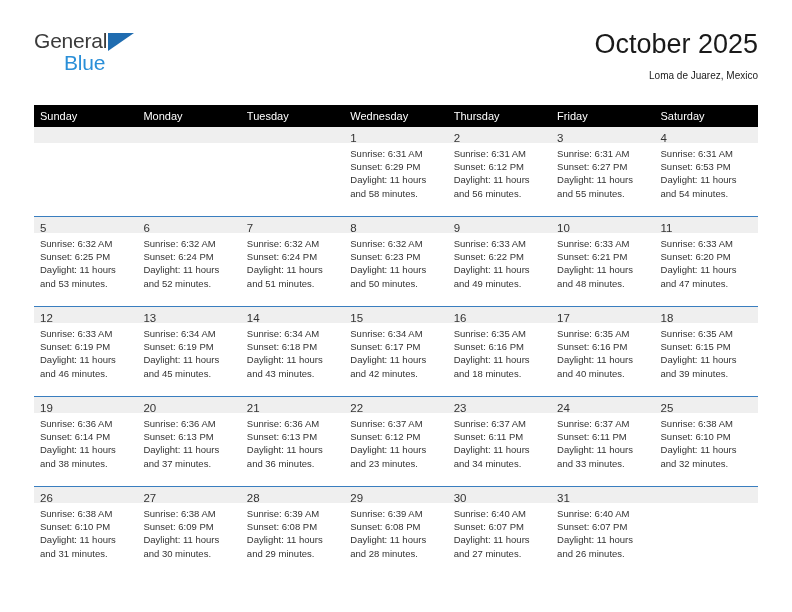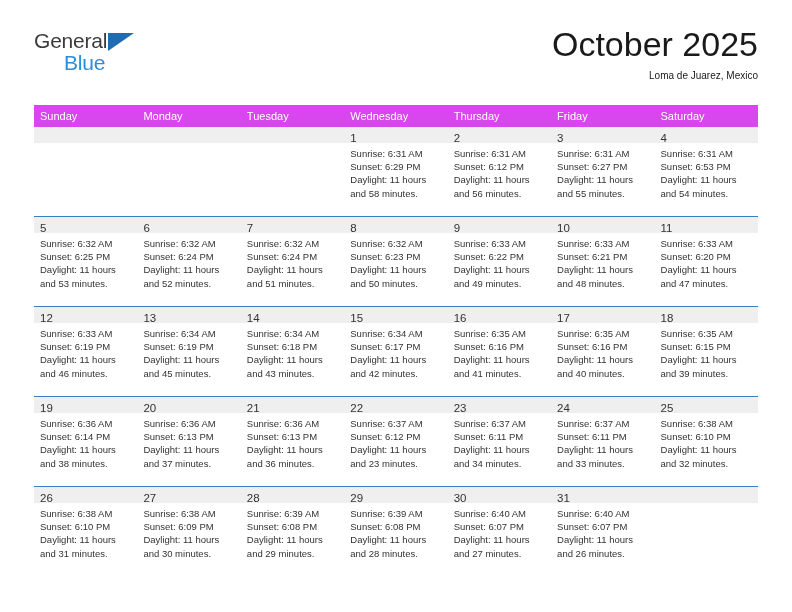--- a/index.html
+++ b/index.html
@@ -65,21 +65,21 @@
     margin-left: 30px;
     letter-spacing: -0.2px;
   }
   .title-block {
     position: absolute;
     right: 0;
     top: 0;
     text-align: right;
   }
   .cal-title {
-    font-size: 34px;
+    font-size: 27px;
     line-height: 32px;
     color: #1a1a1a;
     font-weight: normal;
     white-space: nowrap;
   }
   .cal-subtitle {
     font-size: 10px;
     line-height: 20px;
     color: #1a1a1a;
     margin-top: 6px;
@@ -89,21 +89,21 @@
   
   .calendar {
     position: absolute;
     left: 34px;
     top: 105px;
     width: 724px;
     border-collapse: collapse;
     table-layout: fixed;
   }
   .calendar th {
-    background: #d946ef;
+    background: #000000;
     color: #ffffff;
     font-size: 11px;
     font-weight: normal;
     text-align: left;
     padding: 5px 0 5px 6px;
     height: 11px;
     border: none;
   }
   .calendar td {
     vertical-align: top;
@@ -373,21 +373,21 @@
               </div>
             </div>
           </td>
           <td>
             <div class="daycell filled">
               <div class="daynum-band"><span class="daynum">16</span></div>
               <div class="daybody">
                 <div class="info-line">Sunrise: 6:35 AM</div>
                 <div class="info-line">Sunset: 6:16 PM</div>
                 <div class="info-line">Daylight: 11 hours</div>
-                <div class="info-line">and 41 minutes.</div>
+                <div class="info-line">and 18 minutes.</div>
               </div>
             </div>
           </td>
           <td>
             <div class="daycell filled">
               <div class="daynum-band"><span class="daynum">17</span></div>
               <div class="daybody">
                 <div class="info-line">Sunrise: 6:35 AM</div>
                 <div class="info-line">Sunset: 6:16 PM</div>
                 <div class="info-line">Daylight: 11 hours</div>

